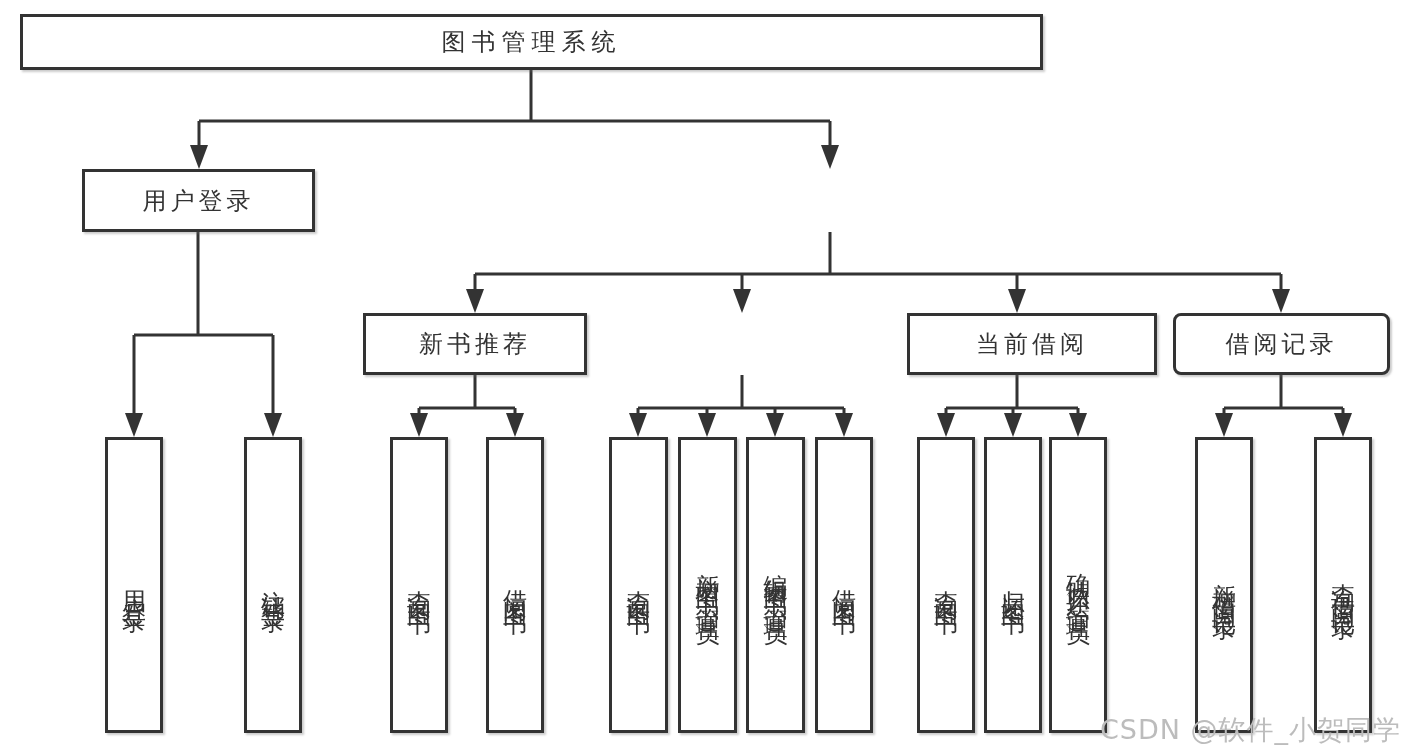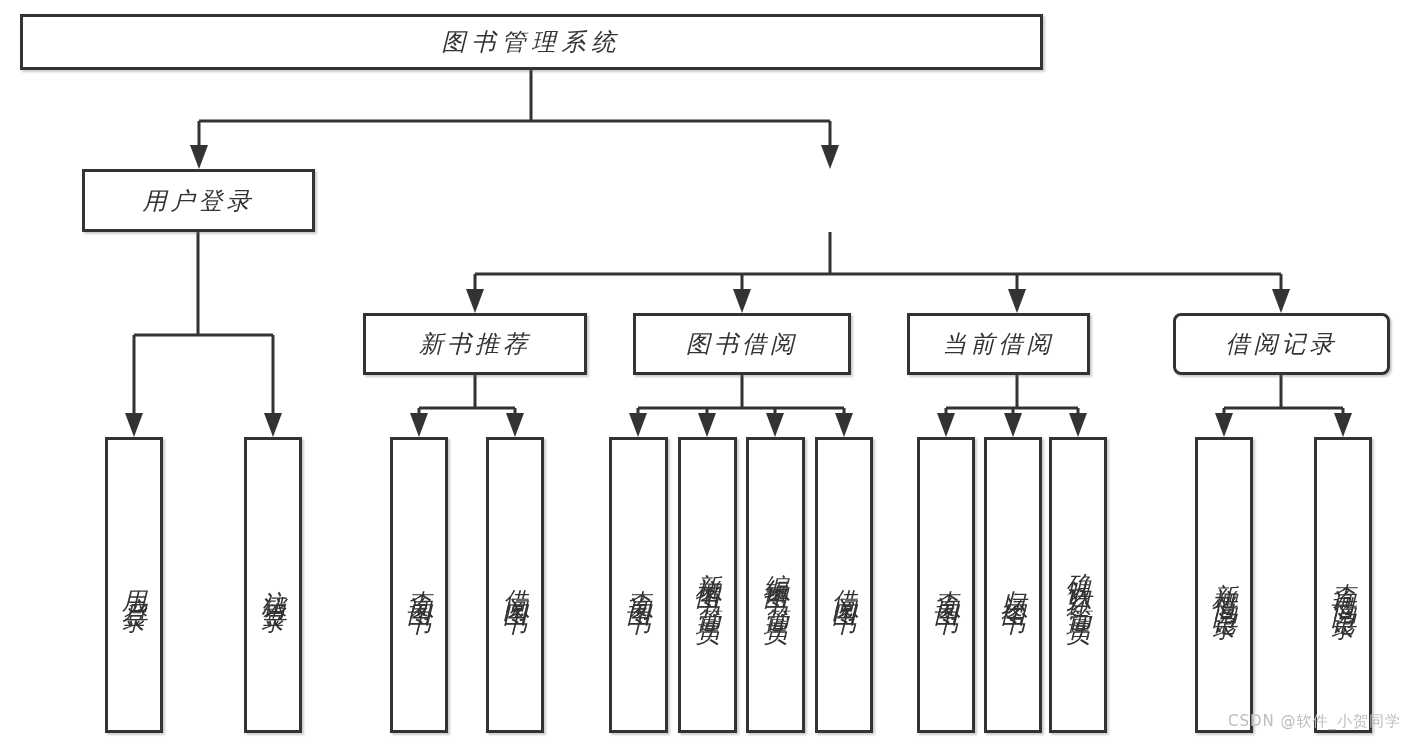--- a/index.html
+++ b/index.html
@@ -18,36 +18,35 @@
   }
   #connectors{position:absolute;left:0;top:0;width:1405px;height:747px;}
   .node{
     position:absolute;
     box-sizing:border-box;
     border:3px solid var(--line);
     background:#fff;
     color:var(--text);
     display:flex;align-items:center;justify-content:center;
     box-shadow:2px 2px 2px rgba(110,110,110,0.35);
-    font-style:italic;
   }
   .hnode{font-size:24px;letter-spacing:4px;white-space:nowrap;}
   .hnode.root{letter-spacing:6px;}
   .vnode span{
     writing-mode:vertical-rl;
     text-orientation:mixed;
     font-size:24px;
     letter-spacing:7px;
     line-height:1;
     white-space:nowrap;
   }
   .watermark{
     position:absolute;
     top:712px;right:4px;
-    font-size:15px;
+    font-size:27px;
     color:var(--wm);
     letter-spacing:1px;
     white-space:nowrap;
     z-index:5;
   }
   .cline{stroke:var(--line);stroke-width:3;fill:none;}
   .ahead{fill:var(--line);stroke:none;}
 </style>
 </head>
 <body>
@@ -88,22 +87,21 @@
     <path class="cline" d="M1281 375 V408 M1224 408 H1343 M1224 408 V416 M1343 408 V416"></path>
     <polygon class="ahead" points="1224,437 1215,413 1233,413"></polygon>
     <polygon class="ahead" points="1343,437 1334,413 1352,413"></polygon>
   </svg>
 
   <div class="node hnode root" style="left:20px;top:14px;width:1023px;height:56px;">图书管理系统</div>
 
   <div class="node hnode" style="left:82px;top:169px;width:233px;height:63px;">用户登录</div>
 
   <div class="node hnode" style="left:363px;top:313px;width:224px;height:62px;">新书推荐</div>
-  <div class="node hnode" style="left:633px;top:313px;width:218px;height:62px;">图书借阅</div>
-  <div class="node hnode" style="left:907px;top:313px;width:183px;height:62px;">当前借阅</div>
+  <div class="node hnode" style="left:907px;top:313px;width:250px;height:62px;">当前借阅</div>
   <div class="node hnode" style="left:1173px;top:313px;width:217px;height:62px;border-radius:8px;">借阅记录</div>
 
   <div class="node vnode" style="left:105px;top:437px;width:58px;height:296px;">
       <span>用户登录</span>
     </div>
   <div class="node vnode" style="left:244px;top:437px;width:58px;height:296px;">
       <span>注销登录</span>
     </div>
 
   <div class="node vnode" style="left:390px;top:437px;width:58px;height:296px;">

